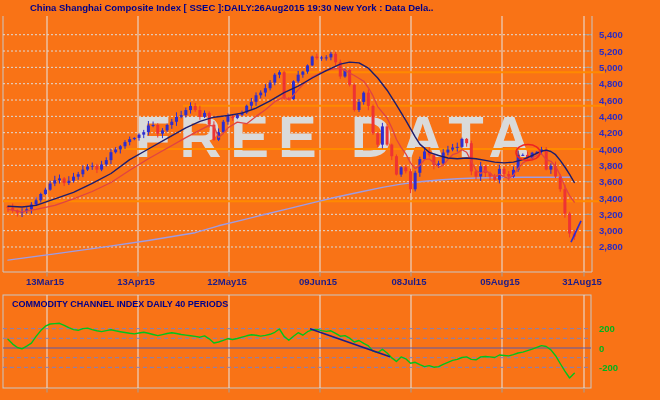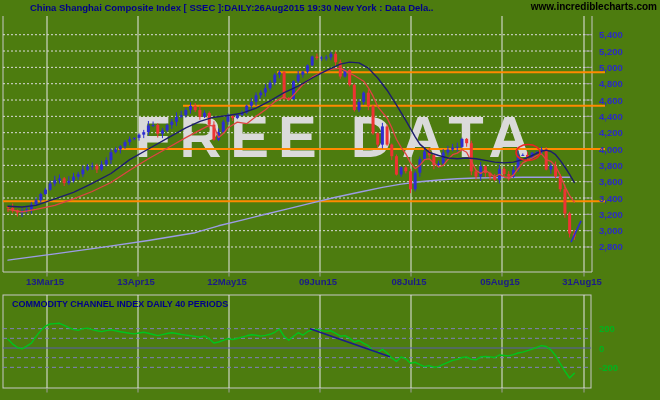--- a/index.html
+++ b/index.html
@@ -1,30 +1,29 @@
 <!DOCTYPE html>
 <html><head>
 <meta charset="utf-8">
 <style>
   html,body{margin:0;padding:0;background:#ffffff;}
-  .stage{position:relative;width:660px;height:400px;background:#4d7c0f;overflow:hidden;
+  .stage{position:relative;width:660px;height:400px;background:#f97316;overflow:hidden;
          font-family:"Liberation Sans",sans-serif;}
   .titlebar{position:absolute;top:0;left:0;width:100%;height:15px;z-index:5;}
   .titlebar .main-title{position:absolute;left:30px;top:2px;font-size:9.5px;font-weight:bold;color:#00008b;white-space:nowrap;}
   .titlebar .site{position:absolute;right:3px;top:1px;font-size:10px;font-weight:bold;color:#000;white-space:nowrap;cursor:pointer;}
   svg{position:absolute;top:0;left:0;}
   text{font-family:"Liberation Sans",sans-serif;}
 </style>
 </head>
 <body>
 
 <div class="stage">
   <div class="titlebar">
     <span class="main-title">China Shanghai Composite Index [ SSEC ]:DAILY:26Aug2015 19:30 New York : Data Dela..</span>
-    <span class="site">www.incrediblecharts.com</span>
   </div>
   <svg id="chart" width="660" height="400" viewBox="0 0 660 400">
       <line x1="47" y1="16" x2="47" y2="272" stroke="#e6e6e6" stroke-width="1"></line>
       <line x1="138" y1="16" x2="138" y2="272" stroke="#e6e6e6" stroke-width="1"></line>
       <line x1="229" y1="16" x2="229" y2="272" stroke="#e6e6e6" stroke-width="1"></line>
       <line x1="320" y1="16" x2="320" y2="272" stroke="#e6e6e6" stroke-width="1"></line>
       <line x1="411" y1="16" x2="411" y2="272" stroke="#e6e6e6" stroke-width="1"></line>
       <line x1="502" y1="16" x2="502" y2="272" stroke="#e6e6e6" stroke-width="1"></line>
       <line x1="584" y1="16" x2="584" y2="272" stroke="#e6e6e6" stroke-width="1"></line>
       <line x1="3" y1="16" x2="3" y2="272" stroke="#c8c8c8" stroke-width="1"></line>

